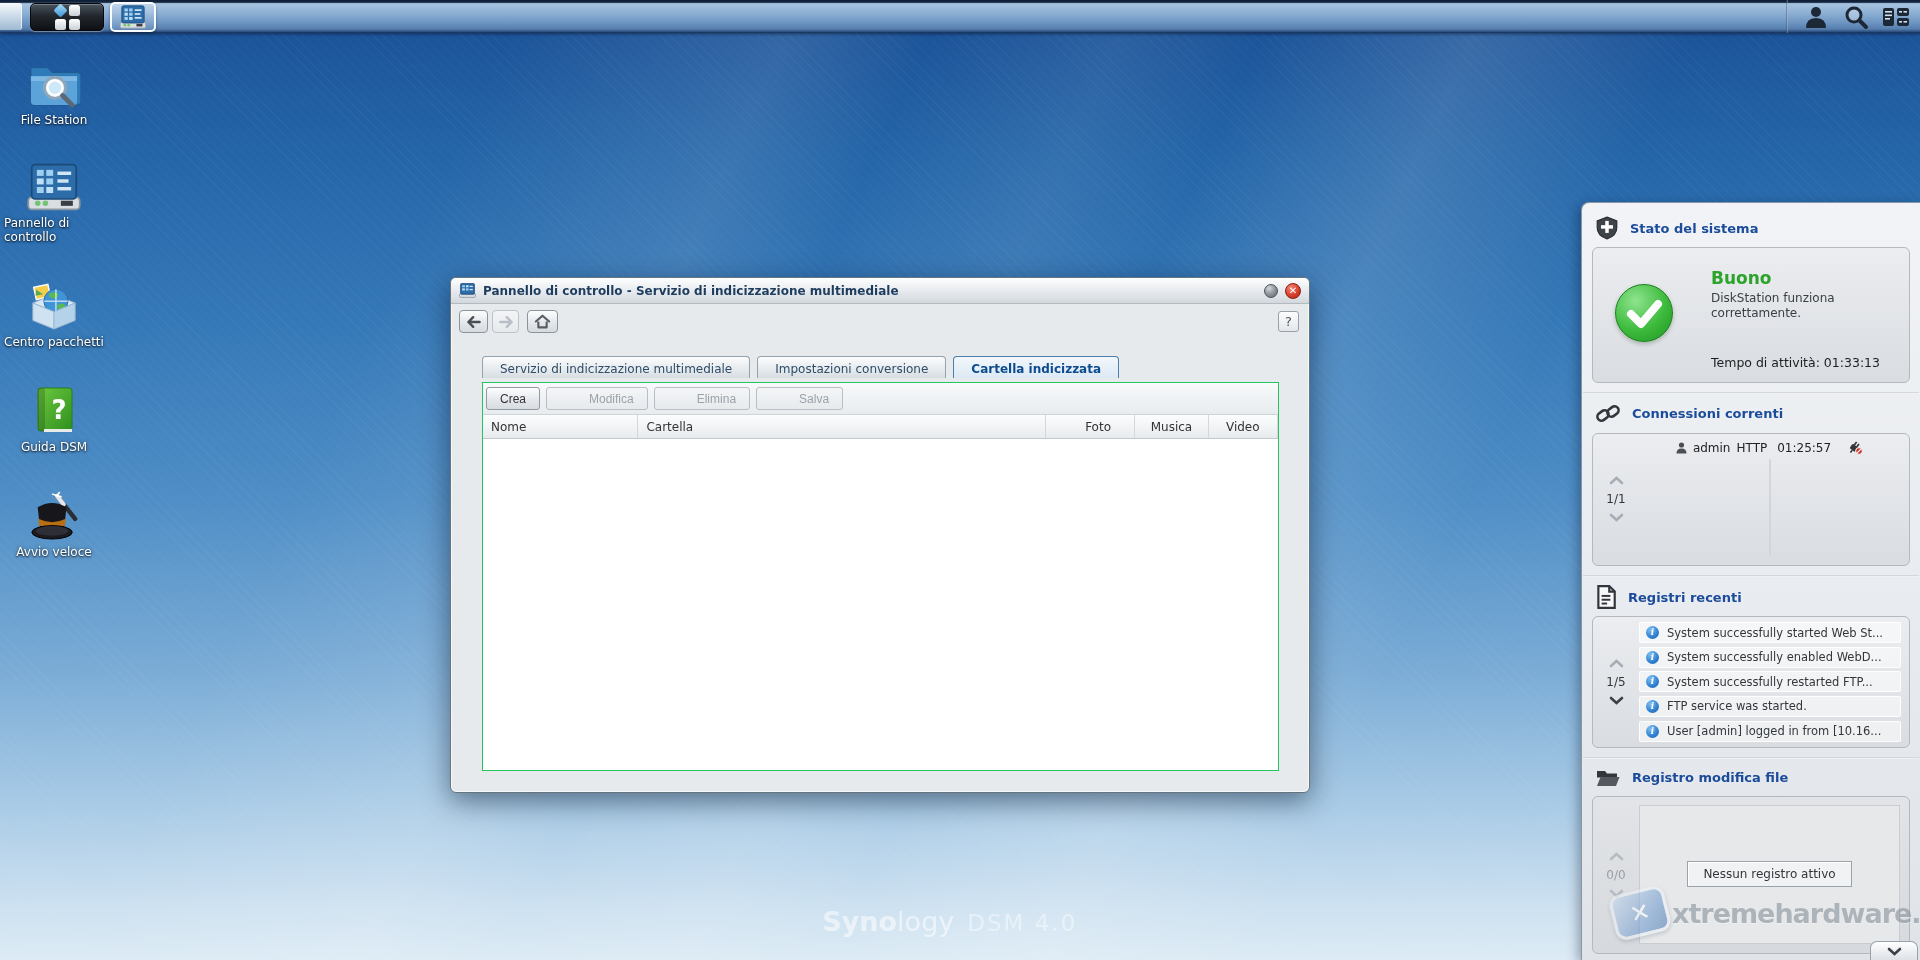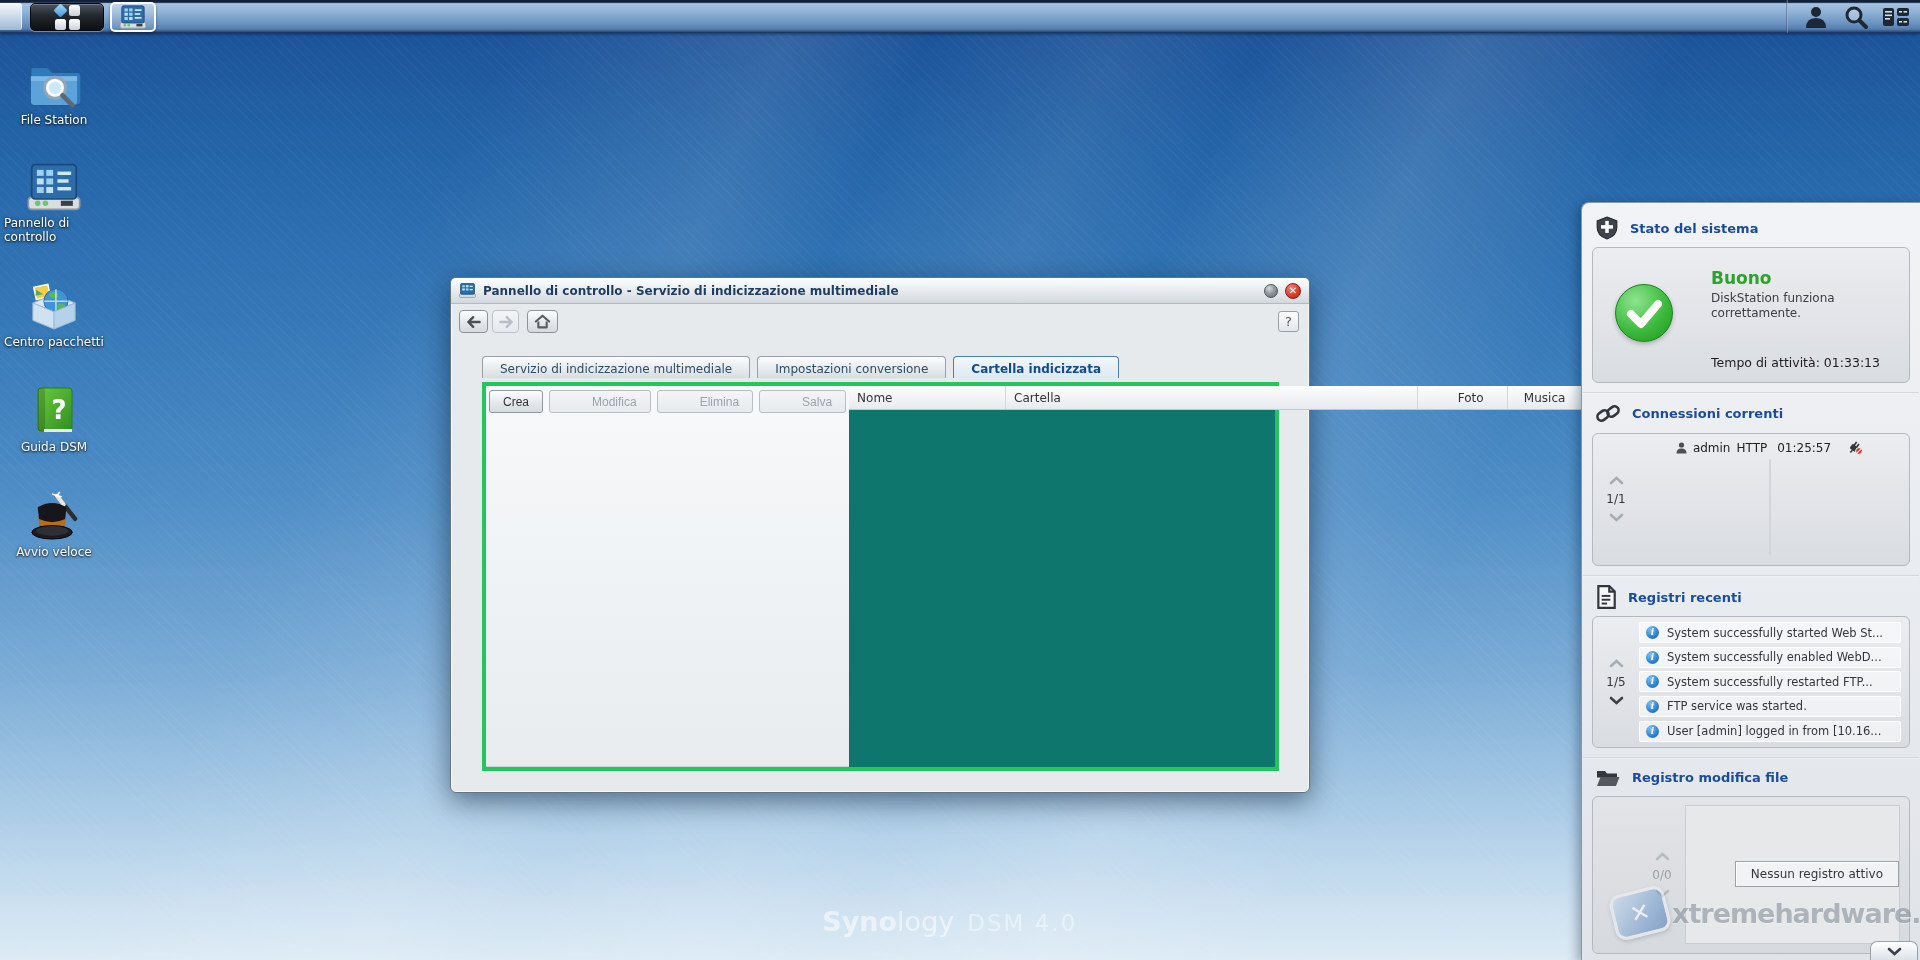--- a/index.html
+++ b/index.html
@@ -90,21 +90,21 @@
     height:22px; line-height:24px; padding:0 17px; font-size:12px; color:#2f4d68;
     background:linear-gradient(180deg,#fbfcfd,#e2e7eb 70%,#d8dde2);
     border:1px solid #94a2ae; border-bottom:none; border-radius:4px 4px 0 0; cursor:pointer; white-space:nowrap;
   }
   .tab.active {
     background:linear-gradient(180deg,#f2f7fb,#dce9f4); border-color:#4a7fae;
     color:#0f4c8f; font-weight:bold; cursor:default;
   }
   .panel {
     position:absolute; left:0; right:0; top:26px; bottom:0;
-    border:4px solid #22c55e; background:#0f766e; display:flex; flex-direction:row;
+    border:1px solid #22c55e; background:#0f766e; display:flex; flex-direction:column;
   }
   .toolbar { padding:4px 3px; display:flex; gap:6px;
     background:linear-gradient(180deg,#f7f9fa,#e8ecef); border-bottom:1px solid #ccd4da; }
   .tbtn { height:23px; padding:0 13px; font-size:12px; color:#333; border:1px solid #919aa3; border-radius:3px;
     background:linear-gradient(180deg,#fdfdfe,#e3e7eb 60%,#d7dce1); cursor:pointer; }
   .tbtn.disabled { color:#9ba3aa; border-color:#b7bec5; background:linear-gradient(180deg,#f3f5f7,#e7eaed); cursor:default;padding-left:42px; }
   .thead { height:24px; display:flex; font-size:12px; color:#333;
     background:linear-gradient(180deg,#fcfdfd,#e8ebee); border-bottom:1px solid #c2c8cd; }
   .th { display:flex; align-items:center; padding:0 8px; border-right:1px solid #d4d8dc; white-space:nowrap; }
   .th-nome { width:157px; }
@@ -150,23 +150,23 @@
 
   .logs-panel { height:132px; display:flex; }
   .logs-list { flex:1; padding:5px 8px 5px 0; display:flex; flex-direction:column; justify-content:space-between; }
   .log-row { height:21px; display:flex; align-items:center; gap:8px; padding:0 6px;
     background:rgba(255,255,255,.55); border:1px solid rgba(255,255,255,.9); border-radius:2px;
     font-size:11.5px; color:#33373b; white-space:nowrap; overflow:hidden; cursor:pointer; }
   .info-dot { flex:none; width:13px; height:13px; border-radius:50%;
     background:radial-gradient(circle at 35% 28%, #7fc0f0, #2f7fd0 60%, #1c5ea8 100%);
     color:#fff; font:italic bold 9px "DejaVu Serif",serif; text-align:center; line-height:13px; }
 
-  .filelog-panel { height:159px; display:flex; background:linear-gradient(180deg,#e2e4e7,#d6d9dd);padding-left:46px; }
+  .filelog-panel { height:159px; display:flex; background:linear-gradient(180deg,#e2e4e7,#d6d9dd); }
   .filelog-body { flex:1; margin:8px 9px 9px 0; background:#e6e8ea; border:1px solid #c9cdd1;
-    display:flex; align-items:center; justify-content:flex-end; }
+    display:flex; align-items:center; justify-content:center; }
   .empty-label { border:1px solid #9aa3ac; background:#f1f2f4; box-shadow:inset 1px 1px 0 #fff;
     padding:5px 15px; font-size:12px; color:#33373b; }
 
   .collapse-tab { position:absolute; left:1870px; top:941px; width:48px; height:19px;
     background:linear-gradient(180deg,#ffffff,#dde2e7); border:1px solid #97a2ad; border-bottom:none;
     border-radius:7px 7px 0 0; display:flex; align-items:center; justify-content:center; cursor:pointer; z-index:6; }
 
   
   .dsm-logo { position:absolute; left:50%; top:906px; transform:translateX(-54%);
     white-space:nowrap; opacity:.55; color:#fff; }

